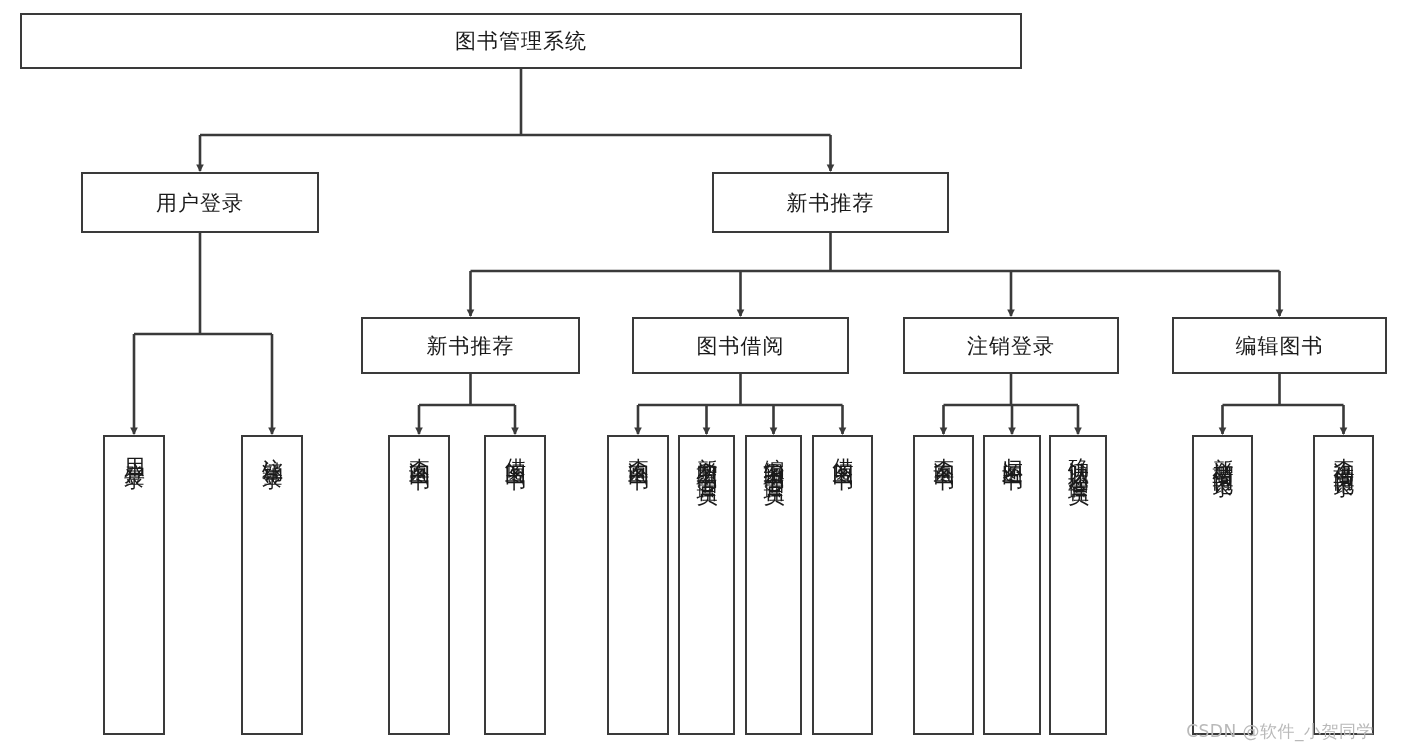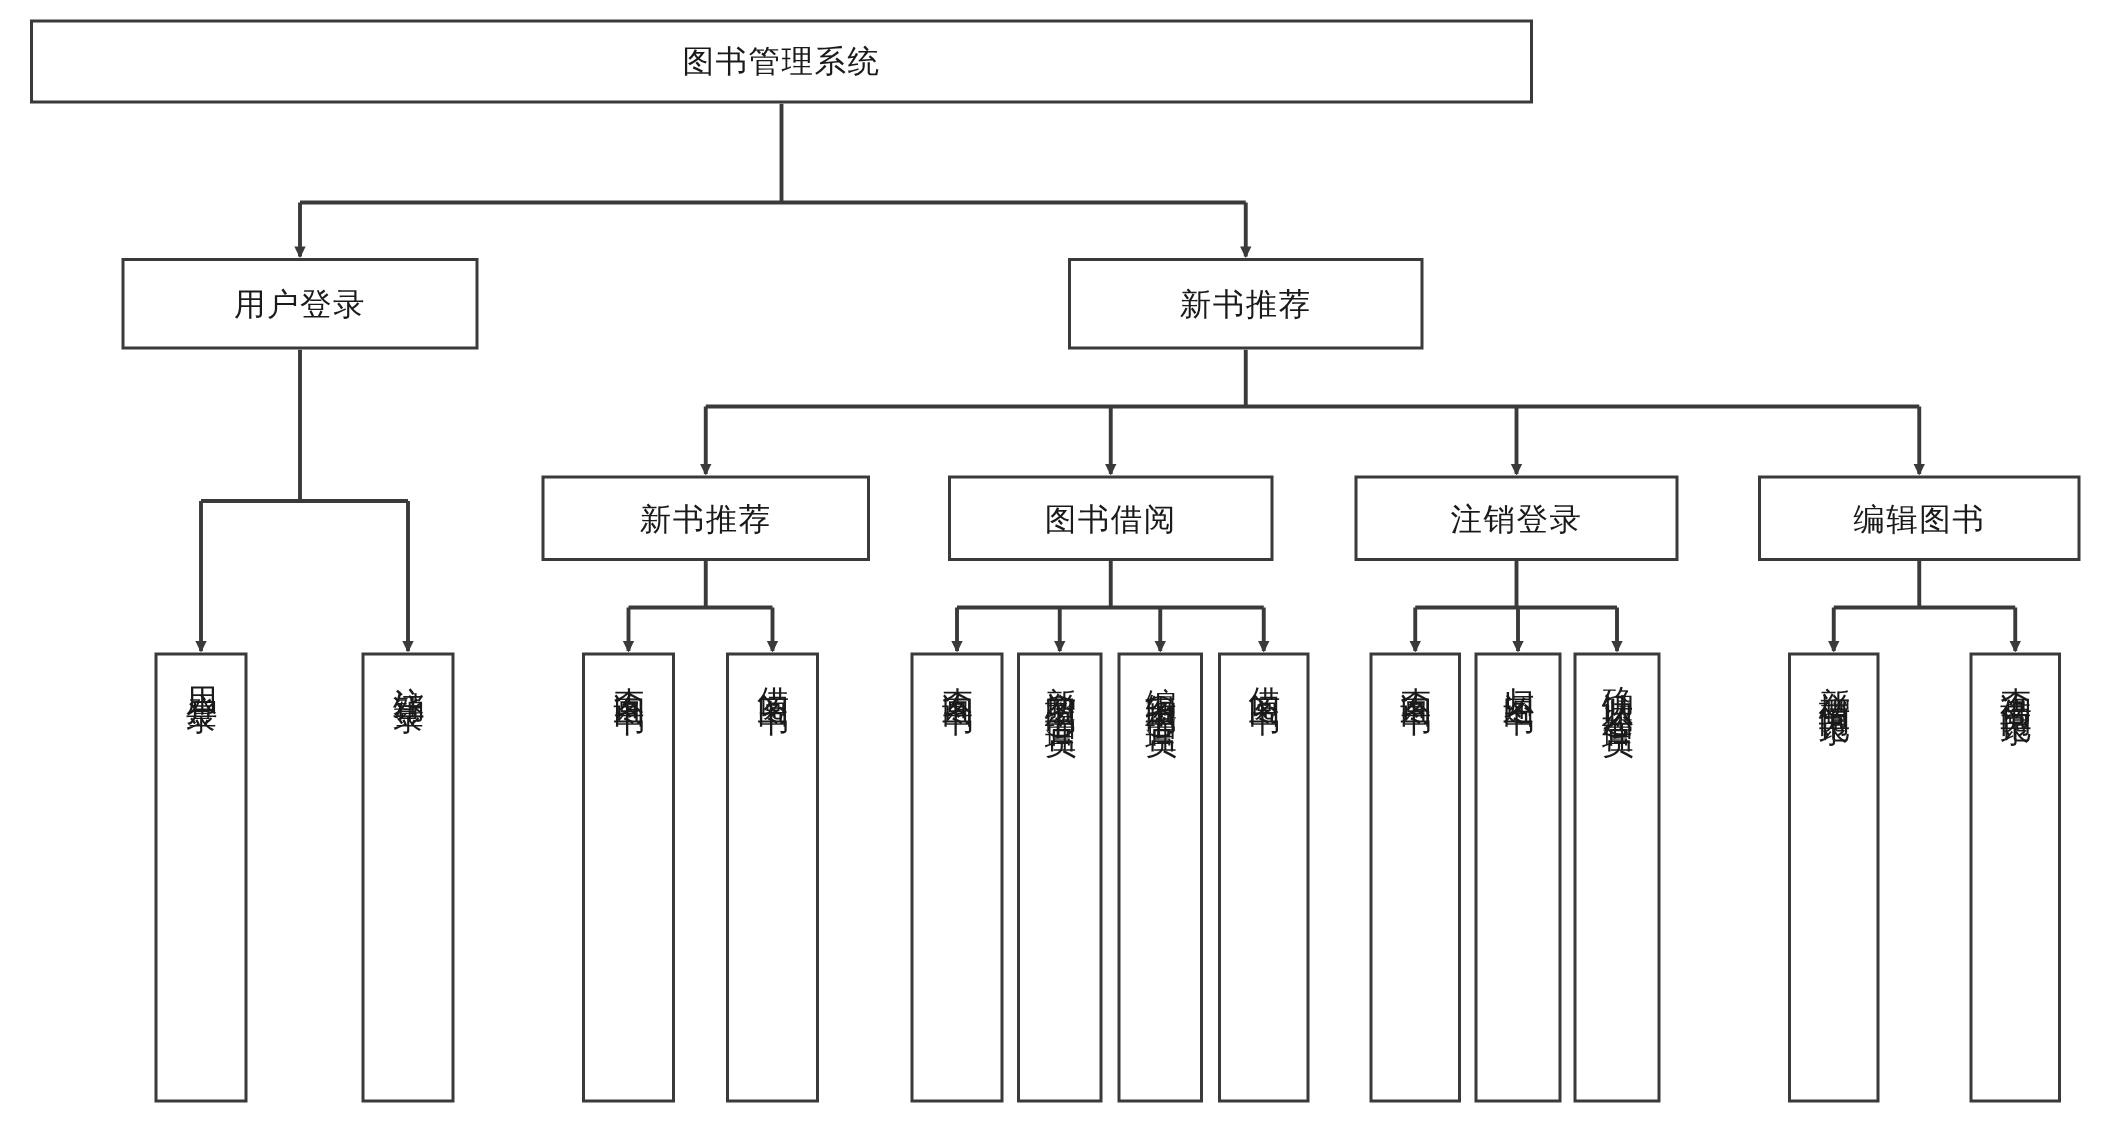--- a/index.html
+++ b/index.html
@@ -170,13 +170,14 @@
         <span class="vtext">确认归还（管理员）</span>
       </div>
       <div class="node vertical" style="left: 1192px; top: 435px; width: 61px; height: 300px;">
         <span class="vtext">新增借阅记录</span>
       </div>
       <div class="node vertical" style="left: 1313px; top: 435px; width: 61px; height: 300px;">
         <span class="vtext">查询借阅记录</span>
       </div>
     </div>
 
+  <div class="watermark">CSDN @软件_小贺同学</div>
 </div>
 
 </body></html>

